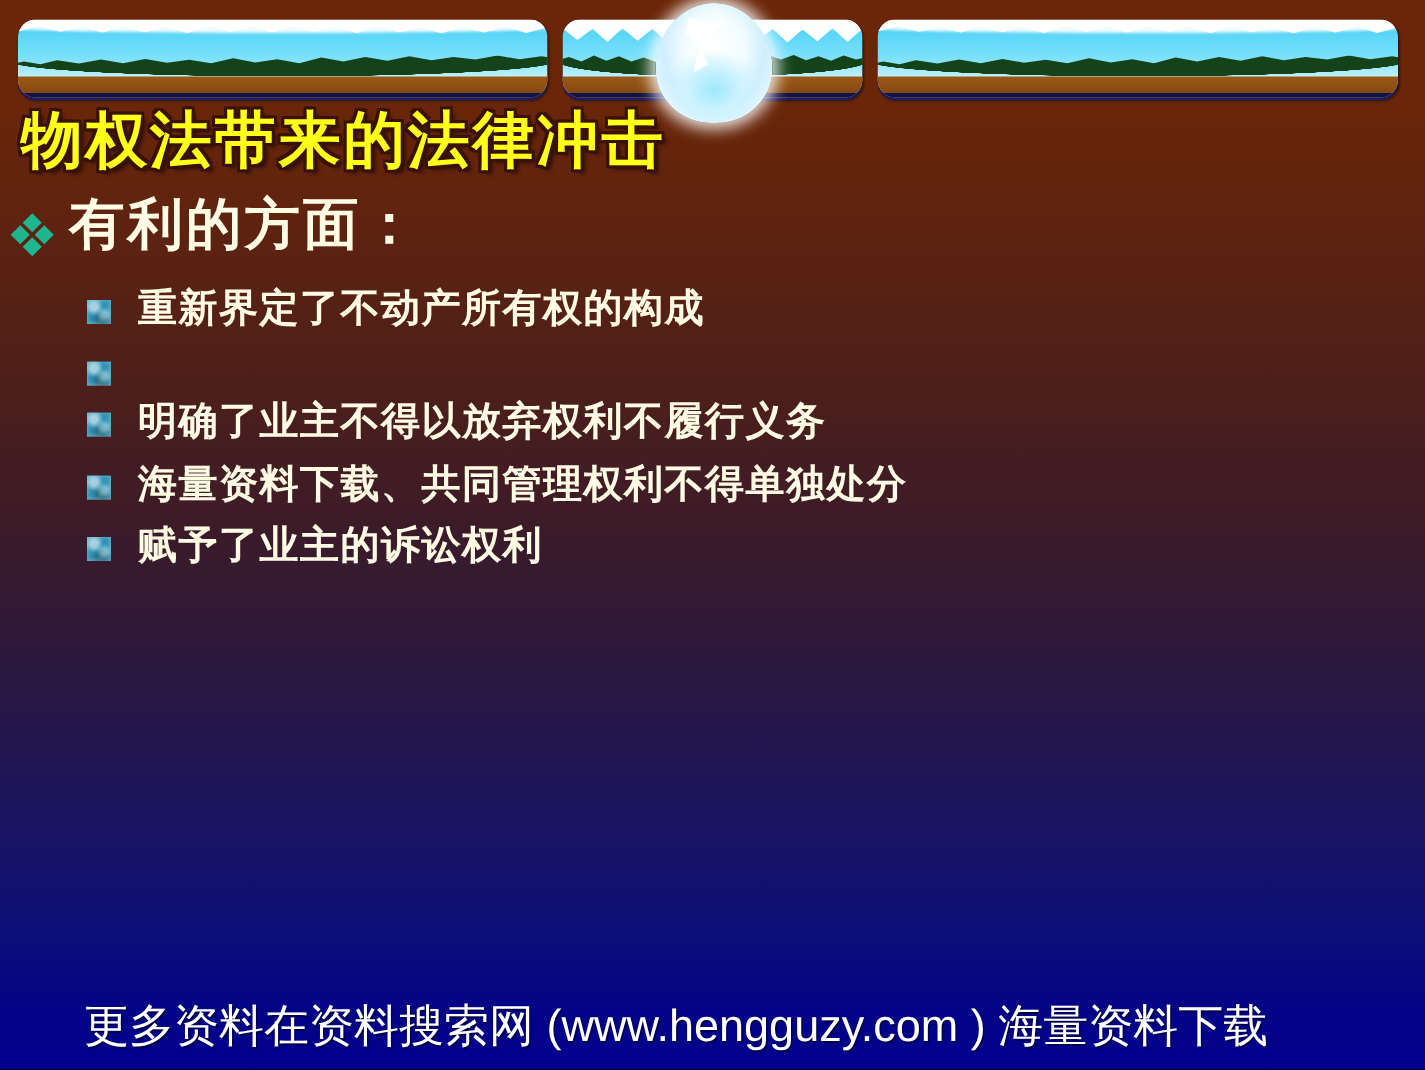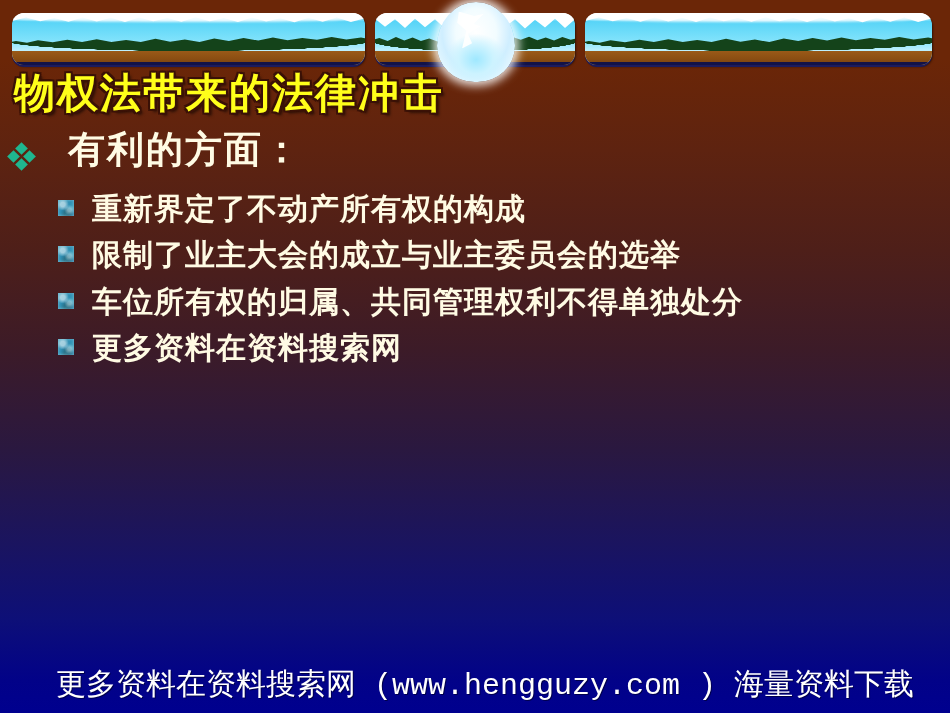--- a/index.html
+++ b/index.html
@@ -154,21 +154,21 @@
     white-space: nowrap;
   }
 
   
   #level1 {
     position: absolute;
     left: 8px;
     top: 130px;
     display: flex;
     align-items: flex-start;
-    gap: 32px;
+    gap: 10px;
   }
   .diamond-bullet {
     position: relative;
     width: 28px;
     height: 28px;
     margin-top: 12px;
     flex: none;
   }
   .diamond-bullet i {
     position: absolute;
@@ -211,33 +211,33 @@
     margin-right: 18px;
     background:
       radial-gradient(circle at 30% 28%, rgba(255,255,255,.55) 0 14%, rgba(255,255,255,0) 38%),
       radial-gradient(circle at 72% 62%, rgba(255,255,255,.35) 0 12%, rgba(255,255,255,0) 34%),
       radial-gradient(circle at 55% 85%, rgba(0,0,0,.25) 0 16%, rgba(0,0,0,0) 40%),
       linear-gradient(135deg, #45a7c4 0%, #2f8fb4 45%, #3ea1bd 70%, #2a7fa6 100%);
     box-shadow: inset 0 0 3px rgba(255,255,255,.35);
   }
   .bullet-text {
     font-family: "DejaVu Sans", sans-serif;
-    font-size: 30px;
+    font-size: 26px;
     font-weight: 600;
     color: #fffbe4;
     letter-spacing: 1px;
     line-height: 1.28;
   }
 
   
   #footer {
     position: absolute;
     left: 56px;
     bottom: 8px;
-    font-family: Liberation Mono, monospace;
+    font-family: Liberation Sans, sans-serif;
     font-size: 30px;
     color: #ffffff;
     letter-spacing: 0px;
     white-space: nowrap;
     text-shadow: 1px 1px 0 rgba(0,0,0,.45);
   }
 </style>
 </head>
 <body>
 
@@ -280,27 +280,30 @@
     <span id="level1-text">有利的方面：</span>
   </div>
 
   <div id="bullet-list">
     <div class="bullet-item">
       <span class="sq-bullet"></span>
       <span class="bullet-text">重新界定了不动产所有权的构成</span>
     </div>
     <div class="bullet-item">
       <span class="sq-bullet"></span>
-      <span class="bullet-text">限制了业主大会的成立与业主委员会的选举</span>
-    </div>
-    <div class="bullet-item">
-      <span class="sq-bullet"></span>
-      <span class="bullet-text">车位所有权的归属、共同管理权利不得单独处分</span>
-    </div>
-    <div class="bullet-item">
-      <span class="sq-bullet"></span>
-      <span class="bullet-text">更多资料在资料搜索网</span>
+    </div>
+    <div class="bullet-item">
+      <span class="sq-bullet"></span>
+      <span class="bullet-text">明确了业主不得以放弃权利不履行义务</span>
+    </div>
+    <div class="bullet-item">
+      <span class="sq-bullet"></span>
+      <span class="bullet-text">海量资料下载、共同管理权利不得单独处分</span>
+    </div>
+    <div class="bullet-item">
+      <span class="sq-bullet"></span>
+      <span class="bullet-text">赋予了业主的诉讼权利</span>
     </div>
   </div>
 
   <div id="footer">更多资料在资料搜索网 (www.hengguzy.com ) 海量资料下载</div>
 
 </div>
 
 </body></html>

